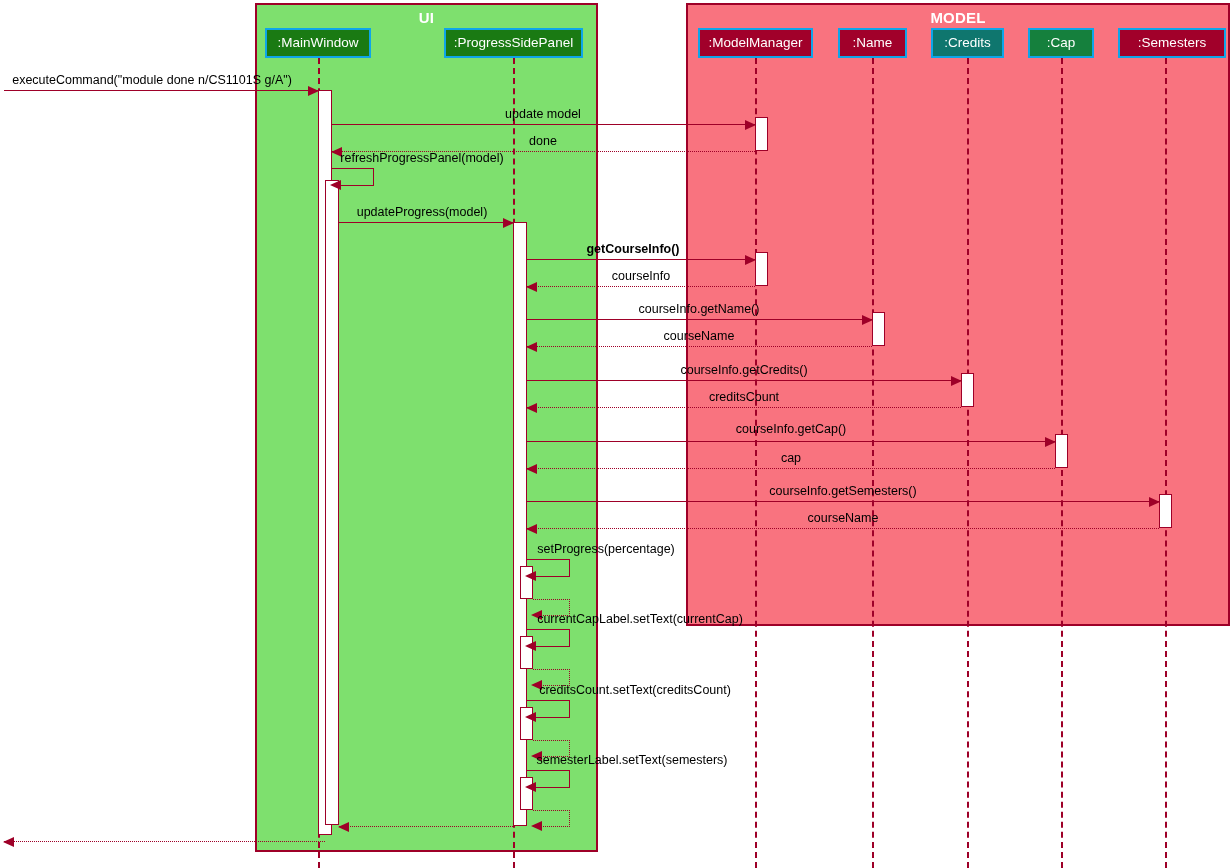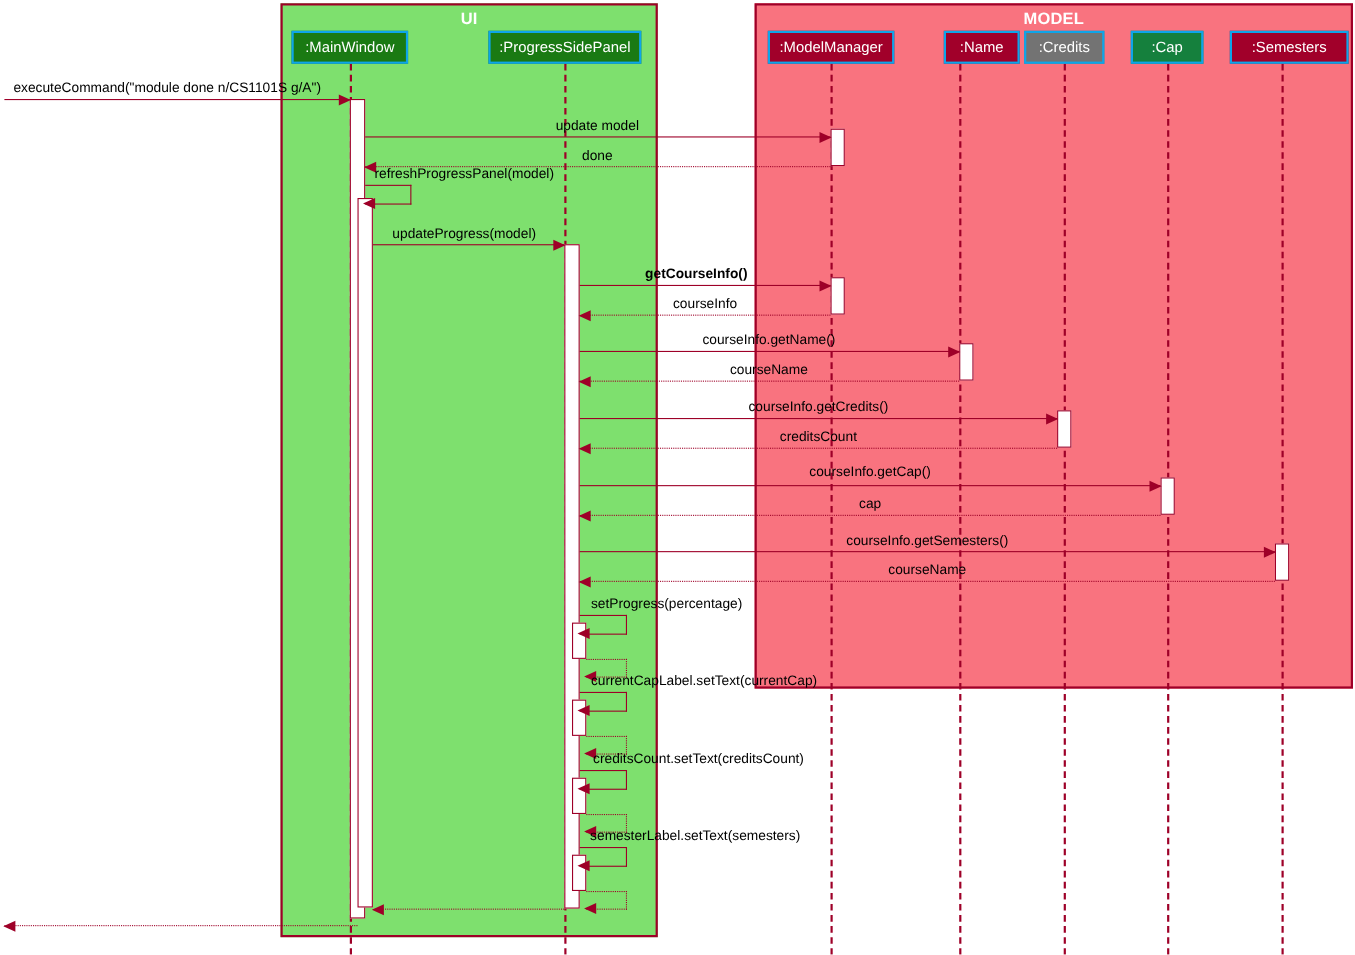--- a/index.html
+++ b/index.html
@@ -124,22 +124,22 @@
     <div class="lifeline" style="left: 318px; top: 58px; height: 810px;"></div>
     <div class="lifeline" style="left: 513px; top: 58px; height: 810px;"></div>
     <div class="lifeline" style="left: 755px; top: 58px; height: 810px;"></div>
     <div class="lifeline" style="left: 872px; top: 58px; height: 810px;"></div>
     <div class="lifeline" style="left: 967px; top: 58px; height: 810px;"></div>
     <div class="lifeline" style="left: 1061px; top: 58px; height: 810px;"></div>
     <div class="lifeline" style="left: 1165px; top: 58px; height: 810px;"></div>
     <div class="participant" style="left: 265px; top: 28px; width: 106px; background: rgb(26, 122, 19);"><span>:MainWindow</span></div>
     <div class="participant" style="left: 444px; top: 28px; width: 139px; background: rgb(26, 122, 19);"><span>:ProgressSidePanel</span></div>
     <div class="participant" style="left: 698px; top: 28px; width: 115px; background: rgb(161, 0, 42);"><span>:ModelManager</span></div>
-    <div class="participant" style="left: 858px; top: 28px; width: 69px; background: rgb(161, 0, 42);"><span>:Name</span></div>
-    <div class="participant" style="left: 931px; top: 28px; width: 73px; background: #737373;"><span>:Credits</span></div>
+    <div class="participant" style="left: 838px; top: 28px; width: 69px; background: rgb(161, 0, 42);"><span>:Name</span></div>
+    <div class="participant" style="left: 931px; top: 28px; width: 73px; background: #0f766e;"><span>:Credits</span></div>
     <div class="participant" style="left: 1028px; top: 28px; width: 66px; background: #15803d;"><span>:Cap</span></div>
     <div class="participant" style="left: 1118px; top: 28px; width: 108px; background: rgb(161, 0, 42);"><span>:Semesters</span></div>
     <div class="activation" style="left: 318px; top: 90px; width: 14px; height: 745px;"></div>
     <div class="activation" style="left: 325px; top: 180px; width: 14px; height: 645px;"></div>
     <div class="activation" style="left: 755px; top: 117px; width: 13px; height: 34px;"></div>
     <div class="activation" style="left: 513px; top: 222px; width: 14px; height: 604px;"></div>
     <div class="activation" style="left: 755px; top: 252px; width: 13px; height: 34px;"></div>
     <div class="activation" style="left: 872px; top: 312px; width: 13px; height: 34px;"></div>
     <div class="activation" style="left: 961px; top: 373px; width: 13px; height: 34px;"></div>
     <div class="activation" style="left: 1055px; top: 434px; width: 13px; height: 34px;"></div>

